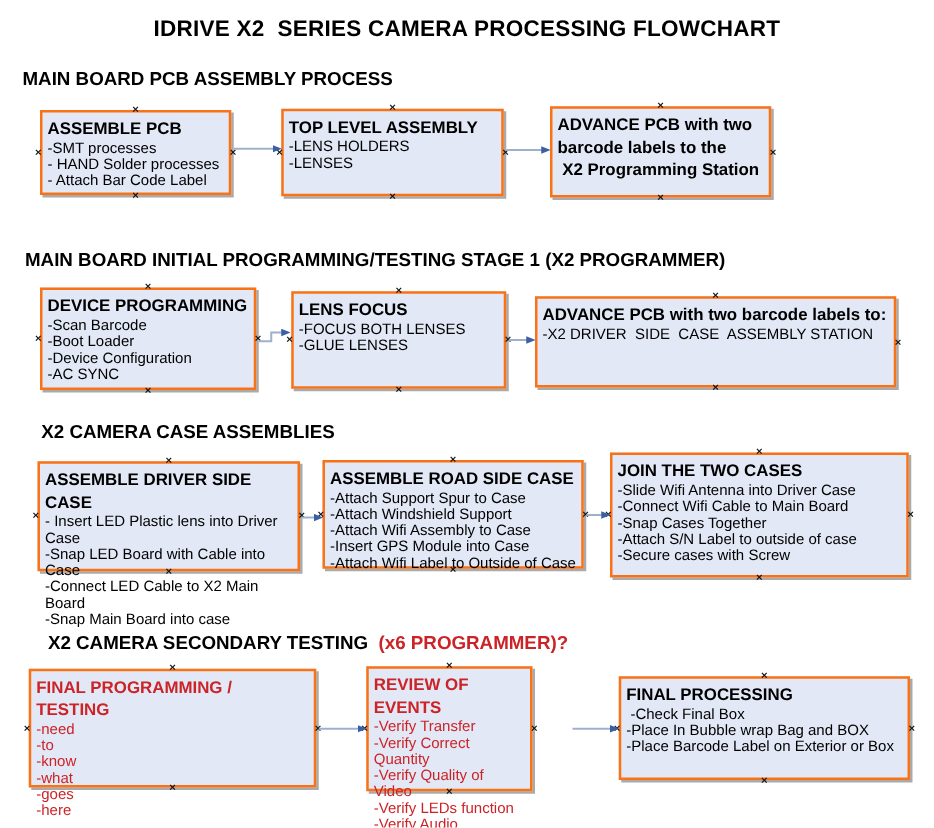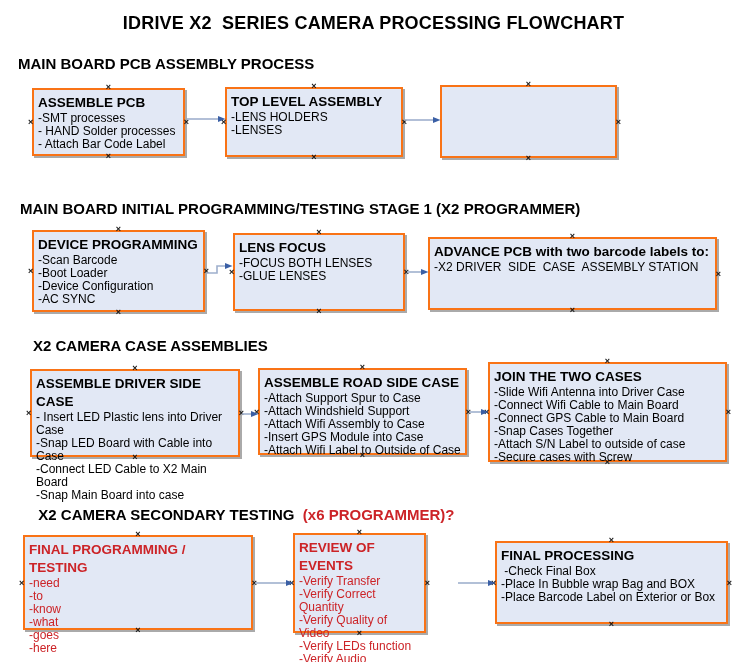--- a/index.html
+++ b/index.html
@@ -70,20 +70,23 @@
     <span class="anchor a-r"></span>
   <div class="box-title">TOP LEVEL ASSEMBLY</div>
   <div class="box-item">-LENS HOLDERS</div>
   <div class="box-item">-LENSES</div>
 </div>
 
 <div class="flow-box" style="left:440px;top:85px;width:177px;height:73px;">
   <span class="anchor a-t"></span>
     <span class="anchor a-b"></span>
     <span class="anchor a-r"></span>
+  <div class="box-title">ADVANCE PCB with two
+barcode labels to the
+ X2 Programming Station</div>
 </div>
 
 <div class="flow-box" style="left:32px;top:230px;width:173px;height:82px;">
   <span class="anchor a-t"></span>
     <span class="anchor a-b"></span>
     <span class="anchor a-l"></span>
     <span class="anchor a-r"></span>
   <div class="box-title">DEVICE PROGRAMMING</div>
   <div class="box-item">-Scan Barcode</div>
   <div class="box-item">-Boot Loader</div>
@@ -135,21 +138,20 @@
 </div>
 
 <div class="flow-box" style="left:488px;top:362px;width:239px;height:100px;">
   <span class="anchor a-t"></span>
     <span class="anchor a-b"></span>
     <span class="anchor a-l"></span>
     <span class="anchor a-r"></span>
   <div class="box-title">JOIN THE TWO CASES</div>
   <div class="box-item">-Slide Wifi Antenna into Driver Case</div>
   <div class="box-item">-Connect Wifi Cable to Main Board</div>
-  <div class="box-item">-Connect GPS Cable to Main Board</div>
   <div class="box-item">-Snap Cases Together</div>
   <div class="box-item">-Attach S/N Label to outside of case</div>
   <div class="box-item">-Secure cases with Screw</div>
 </div>
 
 <div class="flow-box red" style="left:23px;top:535px;width:230px;height:95px;">
   <span class="anchor a-t"></span>
     <span class="anchor a-b"></span>
     <span class="anchor a-l"></span>
     <span class="anchor a-r"></span>

